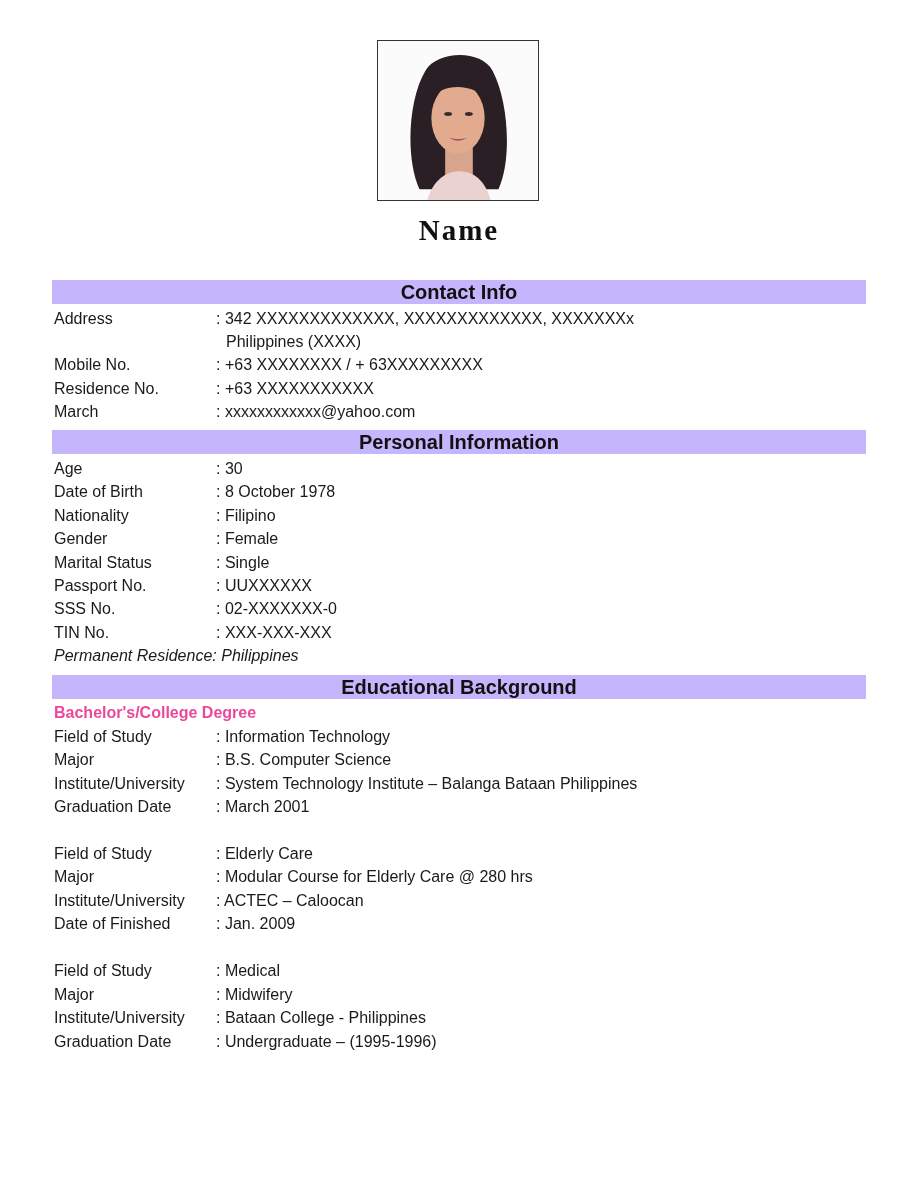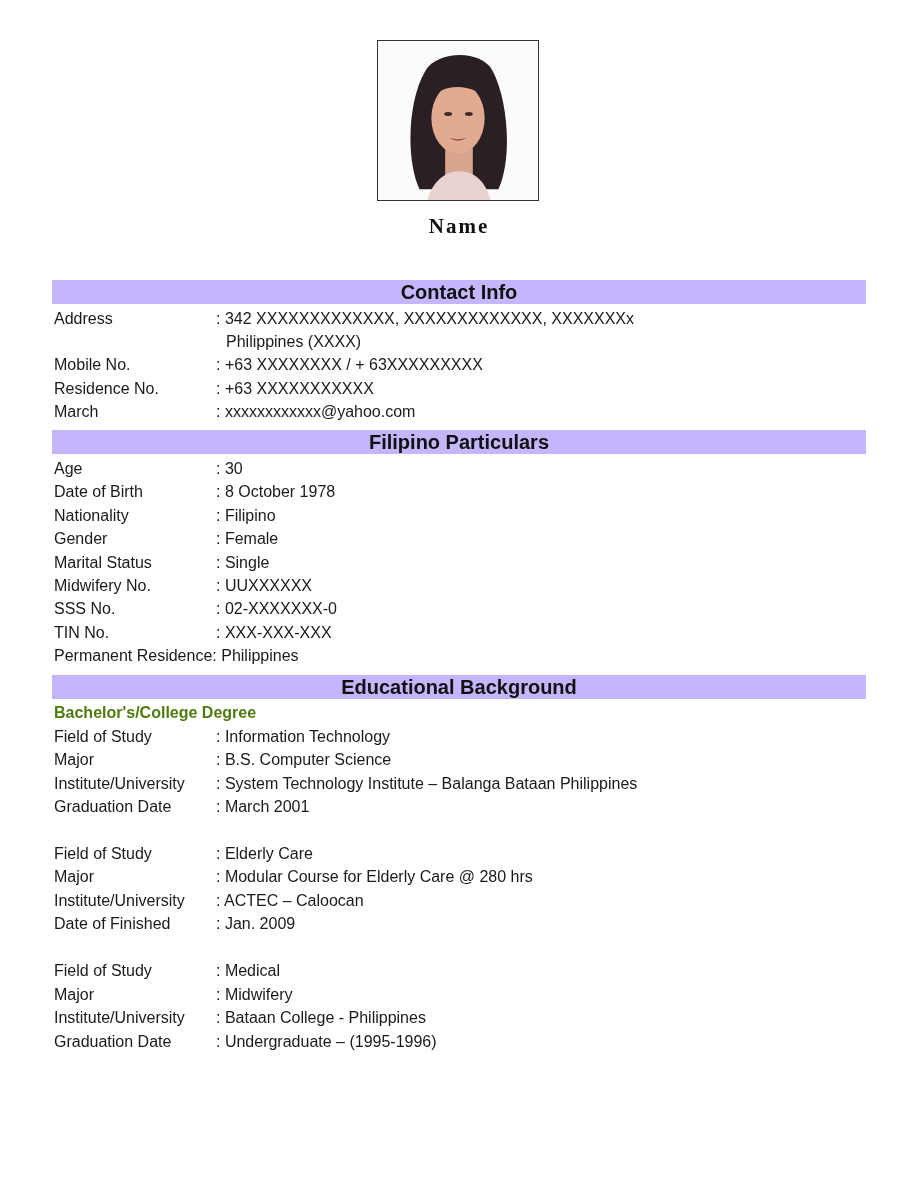--- a/index.html
+++ b/index.html
@@ -1,26 +1,26 @@
 <!DOCTYPE html>
 <html><head>
 <meta charset="utf-8">
 <style>
   html, body { margin:0; padding:0; background:#ffffff; }
   body { width:918px; height:1188px; position:relative; overflow:hidden; color:#111; font-family:"Liberation Sans", sans-serif; }
   .photo-frame { position:absolute; left:377px; top:40px; width:162px; height:161px; border:1.5px solid #333; box-sizing:border-box; background:#fdfdfd; overflow:hidden; }
   .photo-frame svg { width:100%; height:100%; display:block; }
-  .name-title { position:absolute; left:0; width:918px; top:214px; text-align:center; font-family:"Liberation Serif", serif; font-weight:bold; font-size:21px; letter-spacing:2px; color:#111; }
+  .name-title { position:absolute; left:0; width:918px; top:214px; text-align:center; font-family:"Liberation Serif", serif; font-weight:bold; font-size:29px; letter-spacing:2px; color:#111; }
   .section-bar { position:absolute; left:52px; width:814px; height:24px; background:#c4b5fd; text-align:center; font-weight:bold; font-size:20px; line-height:25px; color:#111; }
   .row { position:absolute; left:54px; font-size:16px; line-height:20px; height:20px; white-space:nowrap; color:#1a1a1a; }
   .row .lbl { display:inline-block; width:162px; }
   .row .val { display:inline-block; }
   .cont { position:absolute; left:226px; font-size:16px; line-height:20px; white-space:nowrap; color:#1a1a1a; }
-  .perm { position:absolute; left:54px; font-size:16px; line-height:20px; white-space:nowrap; color:#1a1a1a; }
-  .subhead { position:absolute; left:54px; font-size:16px; font-weight:bold; line-height:20px; color:#4d7c0f; }
+  .perm { position:absolute; left:54px; font-size:16px; line-height:20px; white-space:nowrap; color:#1a1a1a;font-style:italic; }
+  .subhead { position:absolute; left:54px; font-size:16px; font-weight:bold; line-height:20px; color:#ec4899; }
 </style>
 </head>
 <body>
 
 <div class="photo-frame" title="Portrait photo of applicant">
   <svg viewBox="0 0 162 161">
     <rect width="162" height="161" fill="#fbfbfb"></rect>
 
     <path d="M42 150 C28 120 30 60 48 30 C60 10 104 8 116 30 C132 60 136 120 122 150 Z" fill="#2a1f24"></path>
 
@@ -51,39 +51,39 @@
 <div class="row" style="top:355px;">
   <span class="lbl">Mobile No.</span><span class="val">: +63 XXXXXXXX / + 63XXXXXXXXX</span>
 </div>
 <div class="row" style="top:379px;">
   <span class="lbl">Residence No.</span><span class="val">: +63 XXXXXXXXXXX</span>
 </div>
 <div class="row" style="top:402px;">
   <span class="lbl">March</span><span class="val">: xxxxxxxxxxxx@yahoo.com</span>
 </div>
 
-<div class="section-bar" style="top:430px;">Filipino Particulars</div>
+<div class="section-bar" style="top:430px;">Personal Information</div>
 
 <div class="row" style="top:459px;">
   <span class="lbl">Age</span><span class="val">: 30</span>
 </div>
 <div class="row" style="top:482px;">
   <span class="lbl">Date of Birth</span><span class="val">: 8 October 1978</span>
 </div>
 <div class="row" style="top:506px;">
   <span class="lbl">Nationality</span><span class="val">: Filipino</span>
 </div>
 <div class="row" style="top:529px;">
   <span class="lbl">Gender</span><span class="val">: Female</span>
 </div>
 <div class="row" style="top:553px;">
   <span class="lbl">Marital Status</span><span class="val">: Single</span>
 </div>
 <div class="row" style="top:576px;">
-  <span class="lbl">Midwifery No.</span><span class="val">: UUXXXXXX</span>
+  <span class="lbl">Passport No.</span><span class="val">: UUXXXXXX</span>
 </div>
 <div class="row" style="top:599px;">
   <span class="lbl">SSS No.</span><span class="val">: 02-XXXXXXX-0</span>
 </div>
 <div class="row" style="top:623px;">
   <span class="lbl">TIN No.</span><span class="val">: XXX-XXX-XXX</span>
 </div>
 <div class="perm" style="top:646px;">Permanent Residence: Philippines</div>
 
 <div class="section-bar" style="top:675px;">Educational Background</div>

